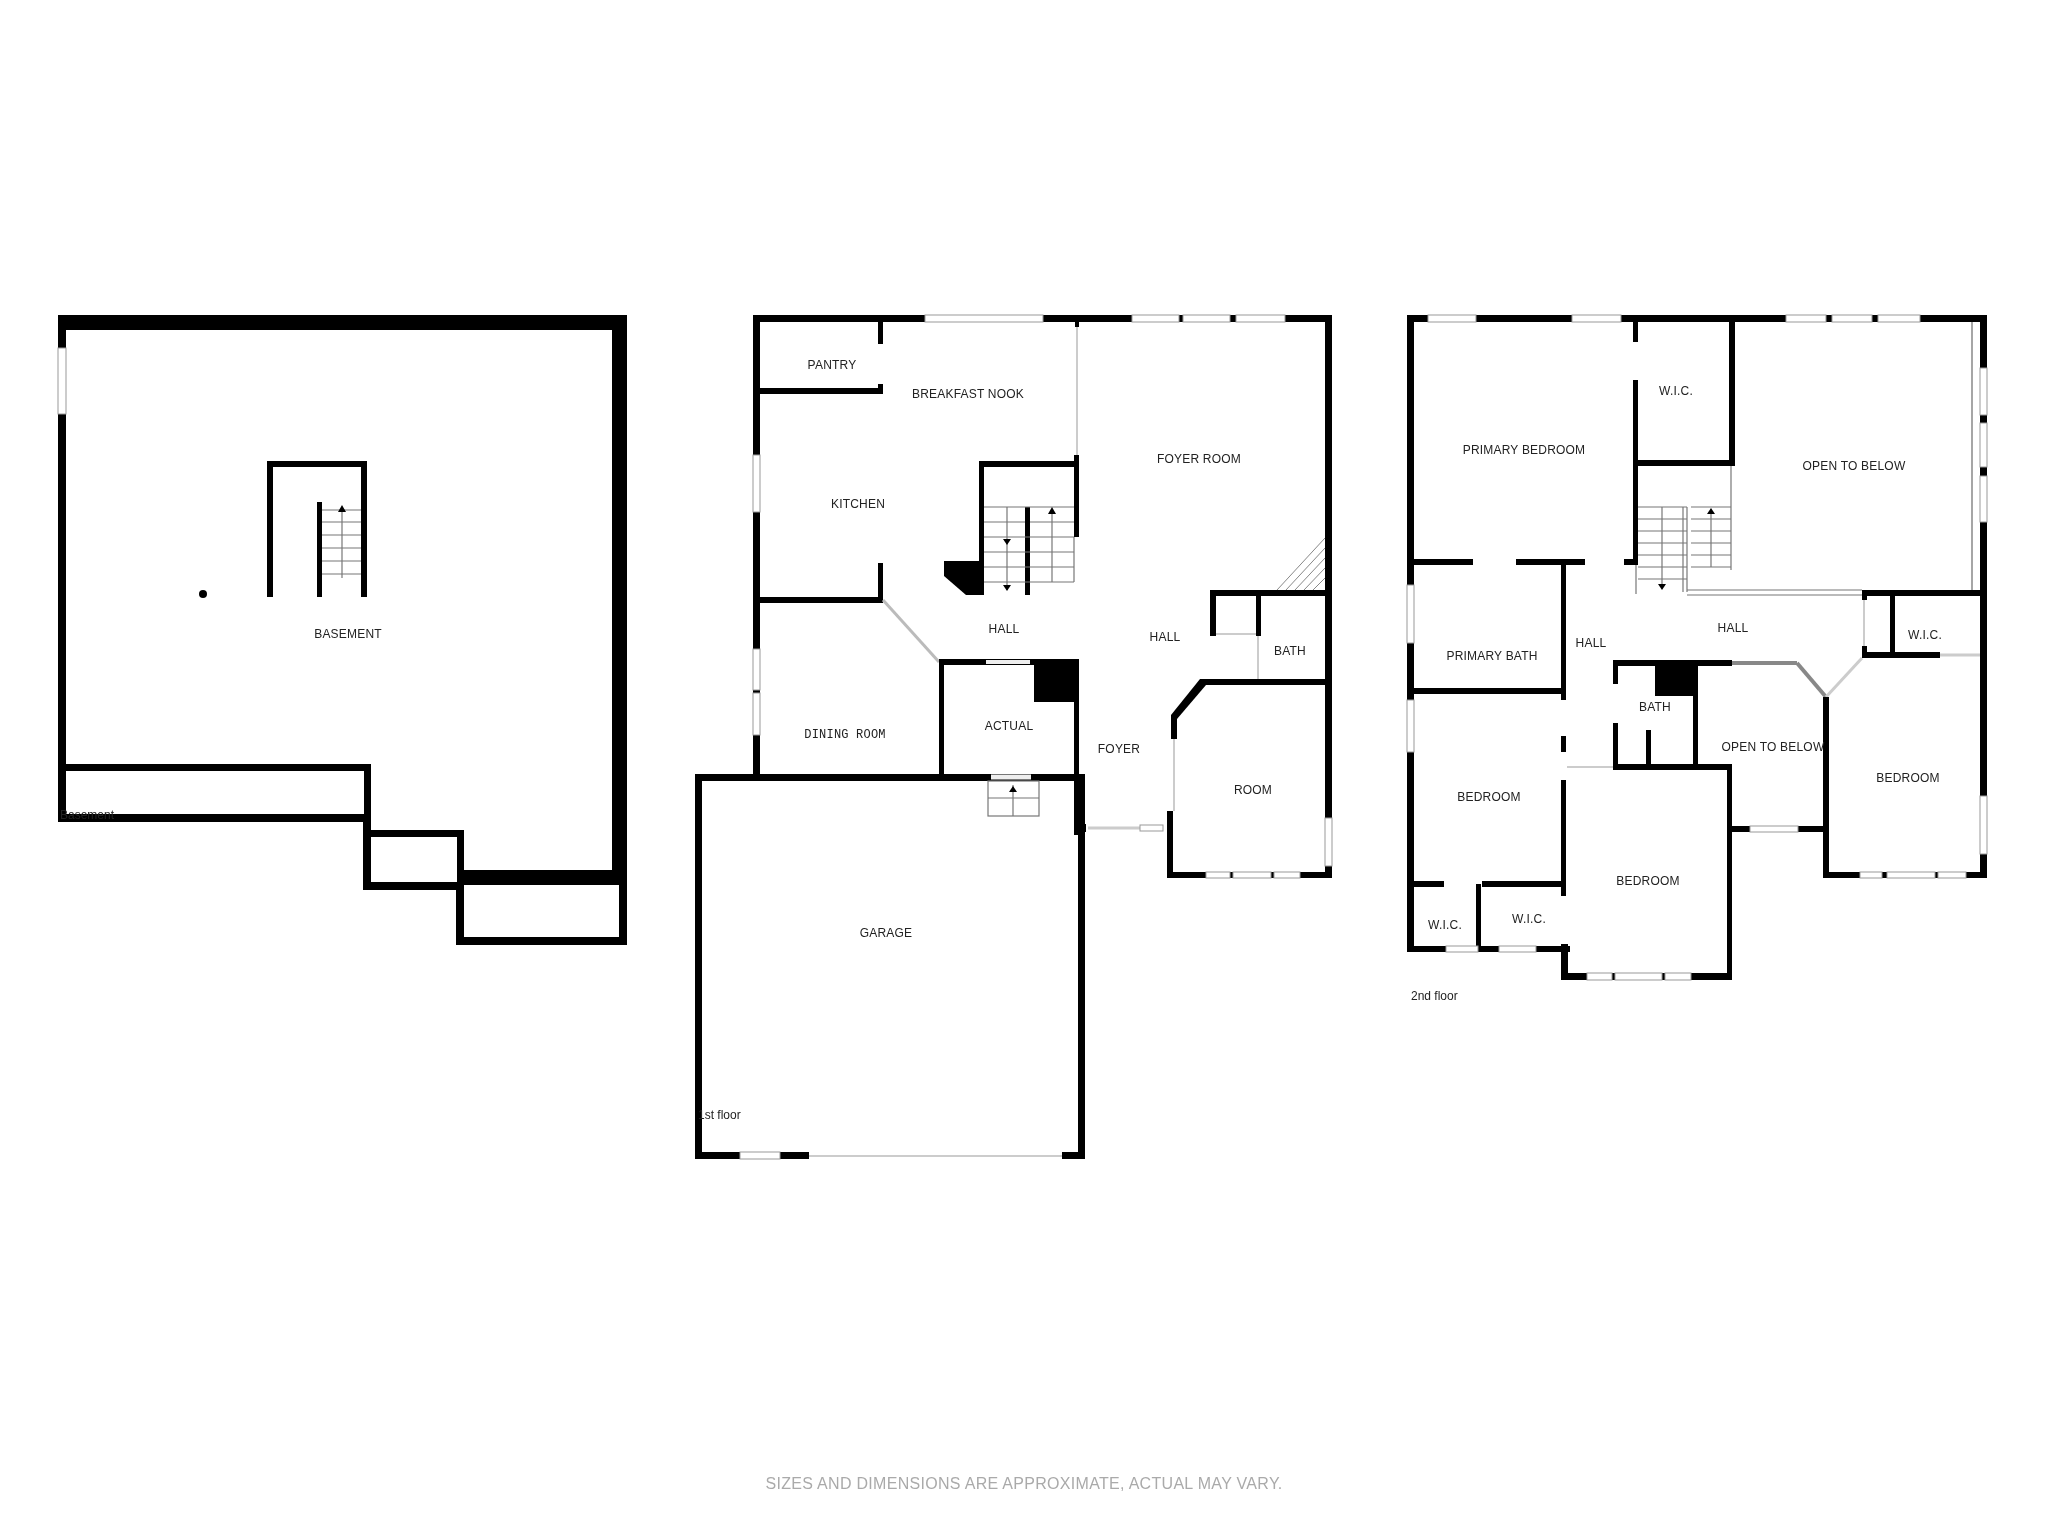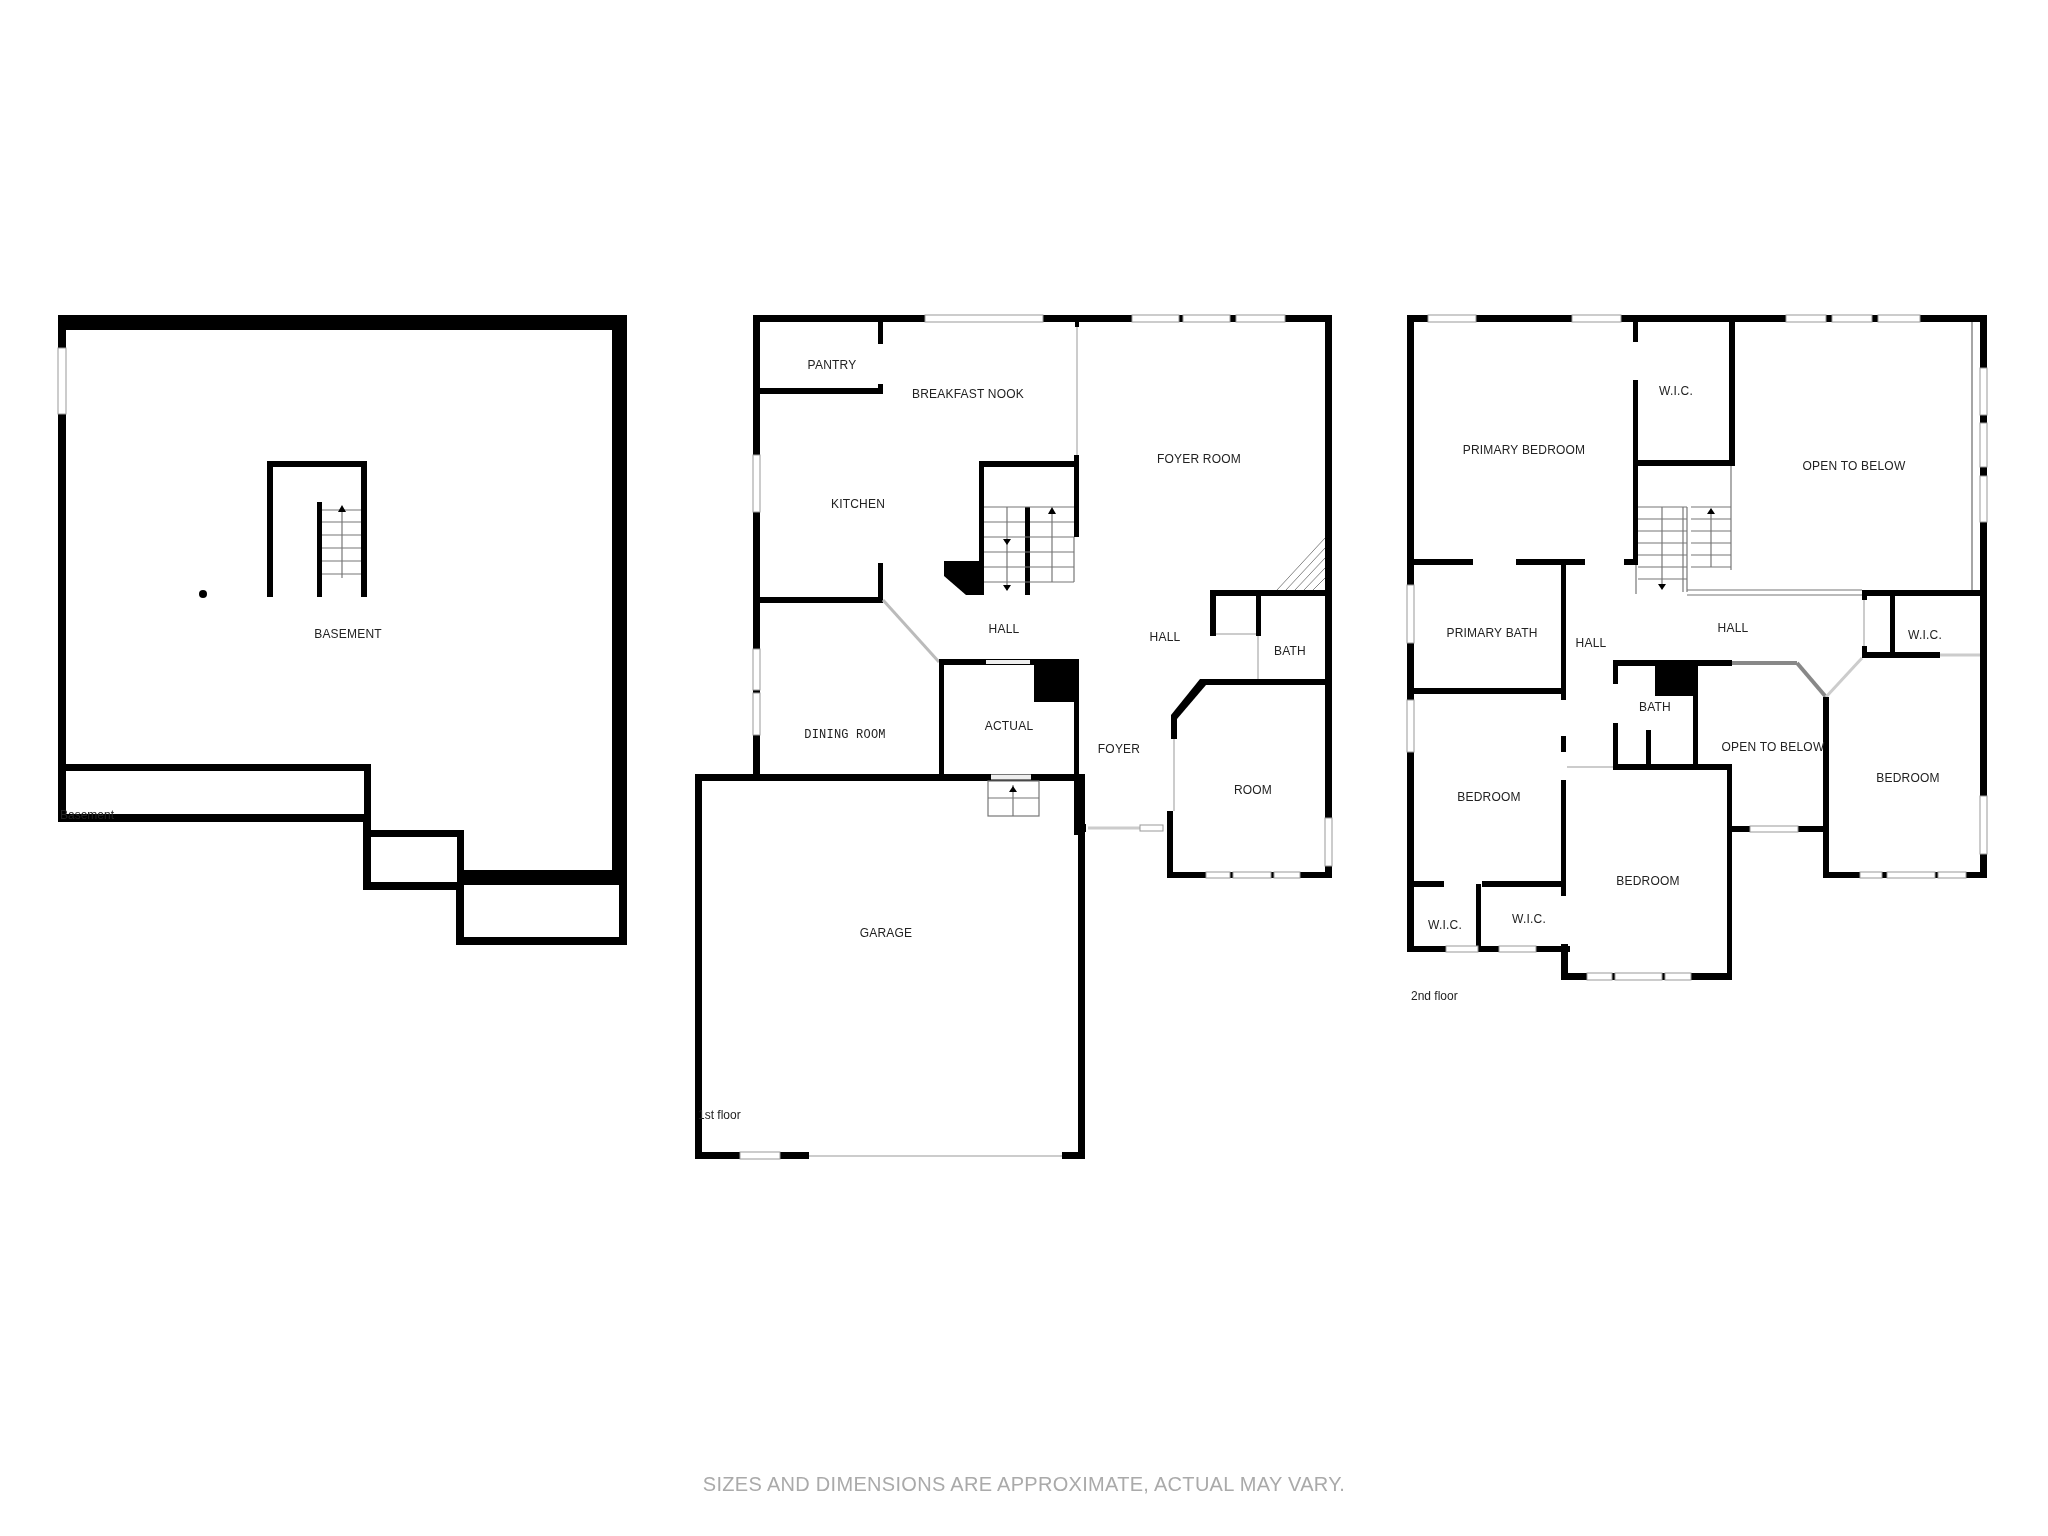--- a/index.html
+++ b/index.html
@@ -6,21 +6,21 @@
   body { width: 2048px; height: 1536px; position: relative; overflow: hidden;
          font-family: "Liberation Sans", "DejaVu Sans", sans-serif; }
   #plan { position: absolute; left: 0; top: 0; width: 2048px; height: 1536px; }
   .wall { fill: #000; }
   .win { fill: #fff; stroke: #999; stroke-width: 1; }
   .stair { fill: none; stroke: #777; stroke-width: 1.2; }
   .lbl { position: absolute; transform: translate(-50%, -50%); font-size: 12px; color: #222;
          white-space: nowrap; letter-spacing: 0.2px; }
   .floor-lbl { position: absolute; font-size: 12px; color: #222; white-space: nowrap; }
   .footer { position: absolute; left: 1024px; top: 1484px; transform: translate(-50%, -50%);
-            font-size: 20px; color: #aaaaaa; white-space: nowrap; letter-spacing: 0.3px; }
+            font-size: 16px; color: #aaaaaa; white-space: nowrap; letter-spacing: 0.3px; }
 </style>
 </head>
 <body>
 
 <svg id="plan" viewBox="0 0 2048 1536" xmlns="http://www.w3.org/2000/svg">
 
   <g>
     <path class="wall" d="M58,315 H627 V885 H457 V870 H612 V330 H65 V764 H371 V830 H464 V870 H457 V837 H364 V771 H58 Z"></path>
 
     <rect class="wall" x="58" y="315" width="569" height="8"></rect>
@@ -267,21 +267,21 @@
     <div class="lbl" style="left: 1165px; top: 637px;">HALL</div>
     <div class="lbl" style="left: 1290px; top: 651px;">BATH</div>
     <div class="lbl" style="left: 845px; top: 735px; font-family: Liberation Mono, monospace;">DINING ROOM</div>
     <div class="lbl" style="left: 1009px; top: 726px;">ACTUAL</div>
     <div class="lbl" style="left: 1119px; top: 749px;">FOYER</div>
     <div class="lbl" style="left: 1253px; top: 790px;">ROOM</div>
     <div class="lbl" style="left: 886px; top: 933px;">GARAGE</div>
     <div class="lbl" style="left: 1524px; top: 450px;">PRIMARY BEDROOM</div>
     <div class="lbl" style="left: 1676px; top: 391px;">W.I.C.</div>
     <div class="lbl" style="left: 1854px; top: 466px;">OPEN TO BELOW</div>
-    <div class="lbl" style="left: 1492px; top: 633px;">PRIMARY BATH</div>
+    <div class="lbl" style="left: 1492px; top: 656px;">PRIMARY BATH</div>
     <div class="lbl" style="left: 1591px; top: 643px;">HALL</div>
     <div class="lbl" style="left: 1733px; top: 628px;">HALL</div>
     <div class="lbl" style="left: 1925px; top: 635px;">W.I.C.</div>
     <div class="lbl" style="left: 1655px; top: 707px;">BATH</div>
     <div class="lbl" style="left: 1773px; top: 747px;">OPEN TO BELOW</div>
     <div class="lbl" style="left: 1489px; top: 797px;">BEDROOM</div>
     <div class="lbl" style="left: 1908px; top: 778px;">BEDROOM</div>
     <div class="lbl" style="left: 1648px; top: 881px;">BEDROOM</div>
     <div class="lbl" style="left: 1445px; top: 925px;">W.I.C.</div>
     <div class="lbl" style="left: 1529px; top: 919px;">W.I.C.</div>

